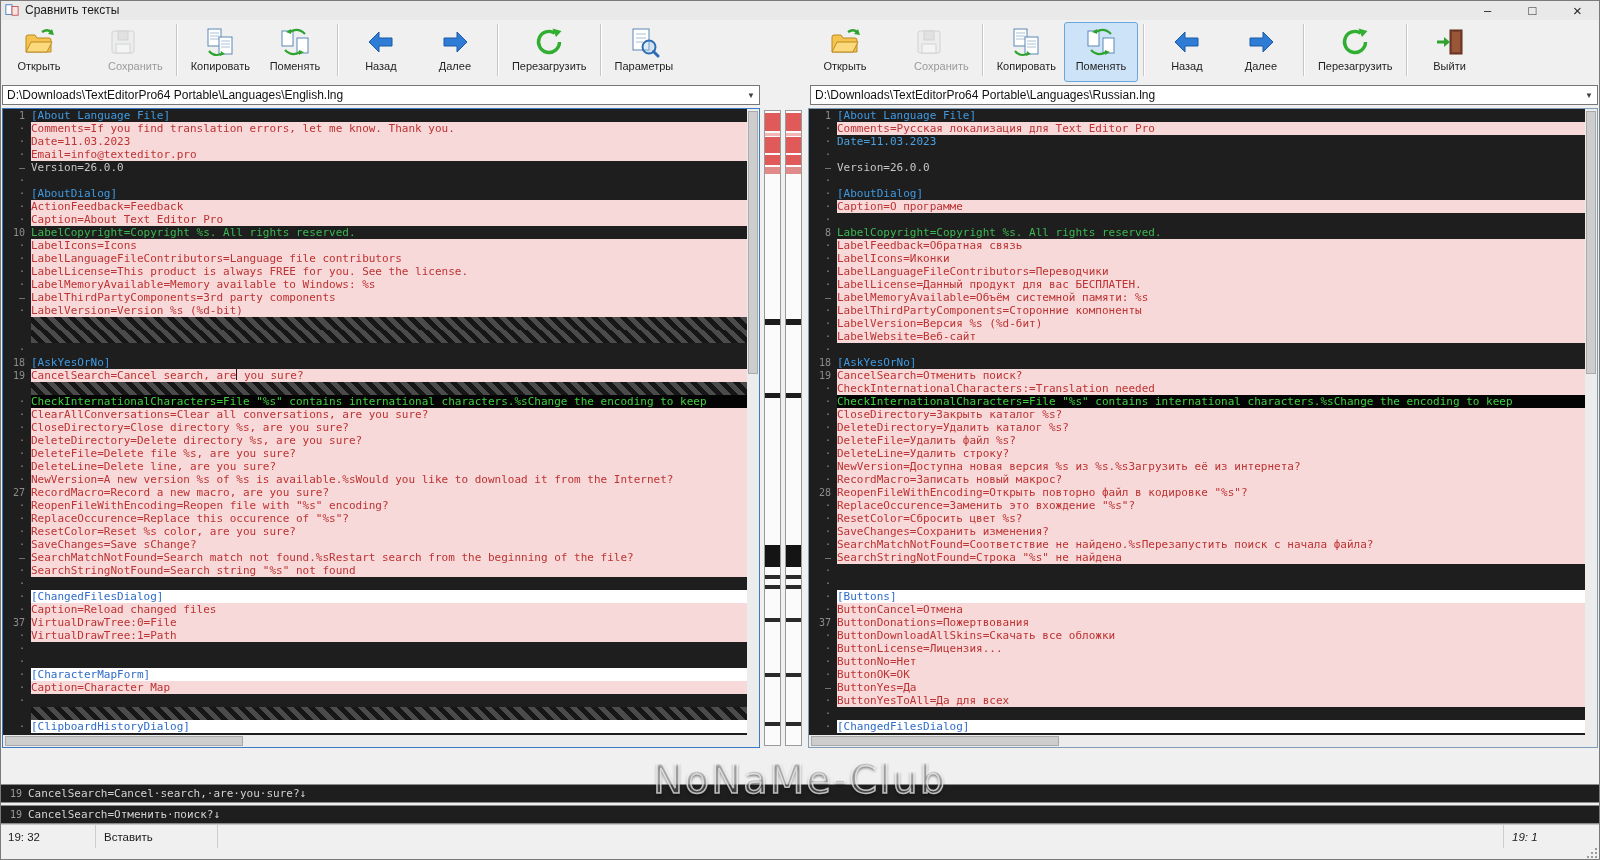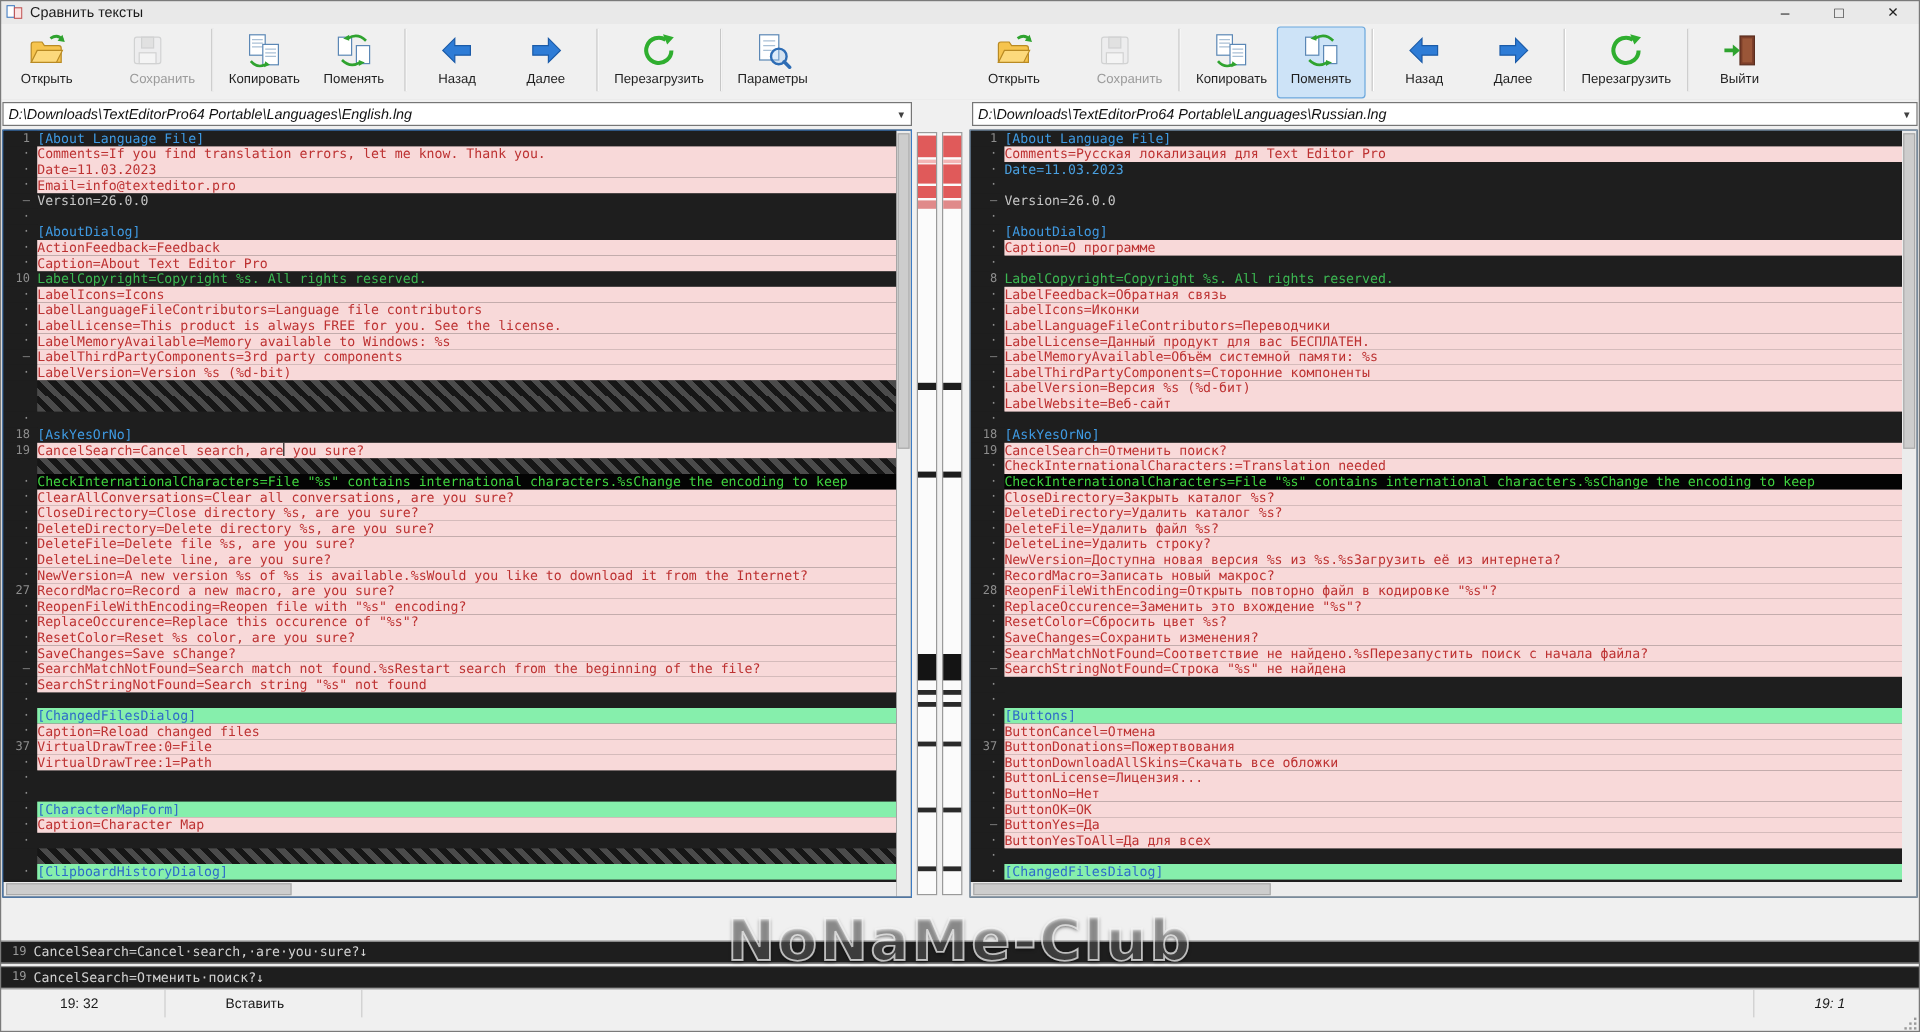--- a/index.html
+++ b/index.html
@@ -24,38 +24,38 @@
   .tbtn .ticon{width:32px;height:32px;display:block;}
   .tbtn .ticon svg{width:32px;height:32px;display:block;}
   .tbtn .tlabel{font-size:11px;color:#1f1f1f;margin-top:2px;white-space:nowrap;}
   .tbtn.disabled .tlabel{color:#9b9b9b;margin-left:24px;}
   .tbtn.disabled .ticon{opacity:.45;filter:grayscale(.9);}
   .tbtn.pressed{background:#cde3f7;border-color:#6aa7dd;}
   .tsep{width:1px;background:#c6c6c6;border-right:1px solid #ffffff;height:52px;margin:3px 5px 0 5px;}
 
   
   #pathrow{position:absolute;left:0;top:83px;width:1600px;height:25px;background:#f0f0f0;}
-  .combo{position:absolute;top:2px;height:20px;background:#ffffff;border:1px solid #767676;box-sizing:border-box;display:flex;align-items:center;font-style:italic;}
+  .combo{position:absolute;top:2px;height:20px;background:#ffffff;border:1px solid #767676;box-sizing:border-box;display:flex;align-items:center;}
   #combo-left{left:2px;width:758px;}
   #combo-right{left:810px;width:788px;}
   .combo-text{flex:1;font-size:12px;color:#111;padding-left:4px;white-space:nowrap;overflow:hidden;}
   .combo-arrow{width:16px;font-size:8px;color:#404040;text-align:center;}
 
   
   #main{position:absolute;left:0;top:108px;width:1600px;height:642px;}
   .panel{position:absolute;top:0;height:640px;background:#1e1e1e;box-sizing:border-box;}
   #panel-left{left:2px;width:758px;border:1px solid #3b7bc4;}
   #panel-right{left:808px;width:790px;border:1px solid #7f9db9;}
   .rows{position:absolute;left:0;top:0;right:12px;bottom:12px;overflow:hidden;background:#1e1e1e;}
   .crow{display:flex;height:13px;line-height:13px;font-family:"DejaVu Sans Mono",monospace;font-size:11px;white-space:pre;position:relative;}
   .gut{flex:0 0 28px;box-sizing:border-box;text-align:right;padding-right:6px;color:#8d8d8d;font-size:10px;background:#1e1e1e;}
   .ctext{flex:1;overflow:hidden;}
   .k-h  .ctext{color:#3f9ae2;}
   .k-d  .ctext{background:#f8d9d9;color:#bd3232;}
-  .k-dh .ctext{background:#86efac;color:#2e6cc8;}
+  .k-dh .ctext{background:#ffffff;color:#2e6cc8;}
   .k-s  .ctext{color:#3cb852;}
   .k-p  .ctext{color:#c6c6c6;}
   .k-v  .ctext{color:#4aa0e0;}
   .k-g  .ctext{background:repeating-linear-gradient(45deg,#4b4b4b 0 5px,#161616 5px 10px);}
   .k-sel .ctext{background:#040404;color:#3fd23f;}
   .caret{display:inline-block;width:0;height:11px;border-left:1.3px solid #1a1a1a;vertical-align:-1px;}
   .vsb{position:absolute;right:0;top:0;width:12px;bottom:12px;background:#ececec;}
   .vthumb{position:absolute;left:1px;right:1px;top:2px;height:42%;background:#cdcdcd;border:1px solid #aaaaaa;box-sizing:border-box;}
   .hsb{position:absolute;left:0;right:12px;bottom:0;height:12px;background:#ececec;}
   .hthumb{position:absolute;top:1px;bottom:1px;left:2px;width:32%;background:#cdcdcd;border:1px solid #aaaaaa;box-sizing:border-box;}
@@ -70,40 +70,40 @@
 
   
   .preview{position:absolute;left:0;width:1600px;height:19px;background:#1e1e1e;border-top:1px solid #8a8a8a;border-bottom:1px solid #8a8a8a;box-sizing:border-box;display:flex;align-items:center;font-family:"DejaVu Sans Mono",monospace;font-size:11px;}
   #preview-top{top:784px;}
   #preview-bottom{top:805px;}
   .pgut{flex:0 0 28px;text-align:right;padding-right:6px;box-sizing:border-box;color:#9a9a9a;font-size:10px;}
   .ptext{color:#d2d2d2;white-space:pre;}
 
   
   #statusbar{position:absolute;left:0;top:824px;width:1600px;height:24px;background:#f0f0f0;border-top:1px solid #c8c8c8;display:flex;box-sizing:border-box;font-size:11.5px;color:#1a1a1a;}
-  .sseg{border-right:1px solid #cdcdcd;padding:4px 8px;display:flex;align-items:center;box-sizing:border-box;white-space:nowrap;overflow:hidden;margin-left:42px;}
+  .sseg{border-right:1px solid #cdcdcd;padding:4px 8px;display:flex;align-items:center;box-sizing:border-box;white-space:nowrap;overflow:hidden;}
   .s1{flex:0 0 96px;}
   .s2{flex:0 0 122px;}
   .sflex{flex:1 1 auto;}
   .s4{flex:0 0 96px;font-style:italic;}
   .shint{flex:0 0 686px;border-right:none;}
 
   #bottomstrip{position:absolute;left:0;top:848px;width:1600px;height:12px;background:#f0f0f0;}
   #resize-grip{position:absolute;right:3px;bottom:2px;width:12px;height:10px;}
   #resize-grip i{position:absolute;width:2px;height:2px;background:#9a9a9a;}
   #resize-grip i:nth-child(1){right:0;bottom:0;}
   #resize-grip i:nth-child(2){right:4px;bottom:0;}
   #resize-grip i:nth-child(3){right:8px;bottom:0;}
   #resize-grip i:nth-child(4){right:0;bottom:4px;}
   #resize-grip i:nth-child(5){right:4px;bottom:4px;}
   #resize-grip i:nth-child(6){right:0;bottom:8px;}
 
   
   #watermark{position:absolute;left:50%;top:756px;transform:translateX(-50%);z-index:30;
-    font-family:"DejaVu Sans",sans-serif;font-weight:700;font-size:48px;letter-spacing:2px;
+    font-family:"DejaVu Sans",sans-serif;font-weight:400;font-size:40px;letter-spacing:2px;
     color:rgba(250,250,250,.20);-webkit-text-stroke:1.5px rgba(245,245,245,.72);
     text-shadow:0 2px 3px rgba(0,0,0,.55);pointer-events:none;white-space:nowrap;}
 </style>
 </head>
 <body>
 
 <div id="window-frame"></div>
 
 <div id="titlebar">
   <span id="app-icon">

